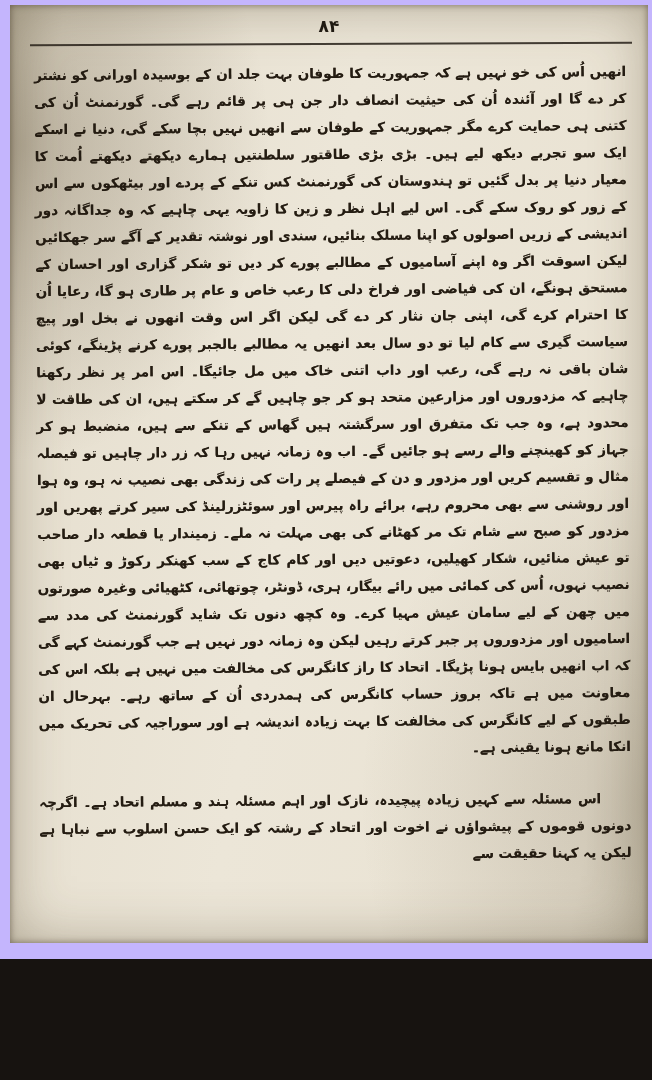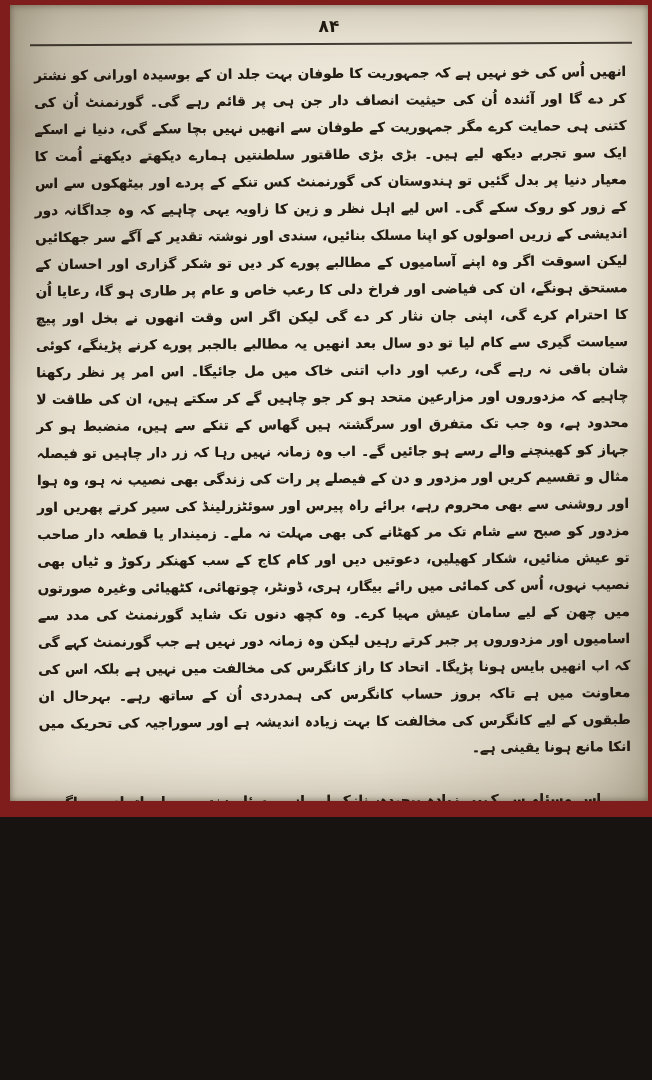--- a/index.html
+++ b/index.html
@@ -6,22 +6,22 @@
     margin: 0;
     padding: 0;
     width: 652px;
     height: 1080px;
     overflow: hidden;
     background: #171310;
   }
   .scan {
     position: relative;
     width: 652px;
-    height: 817px;
-    background: #7f1d1d;
+    height: 959px;
+    background: #c4b5fd;
   }
   
   .page {
     position: absolute;
     top: 5px;
     left: 10px;
     right: 4px;
     bottom: 16px;
     background:
       radial-gradient(ellipse at 2% 15%, rgba(70,55,30,0.28), transparent 28%),

